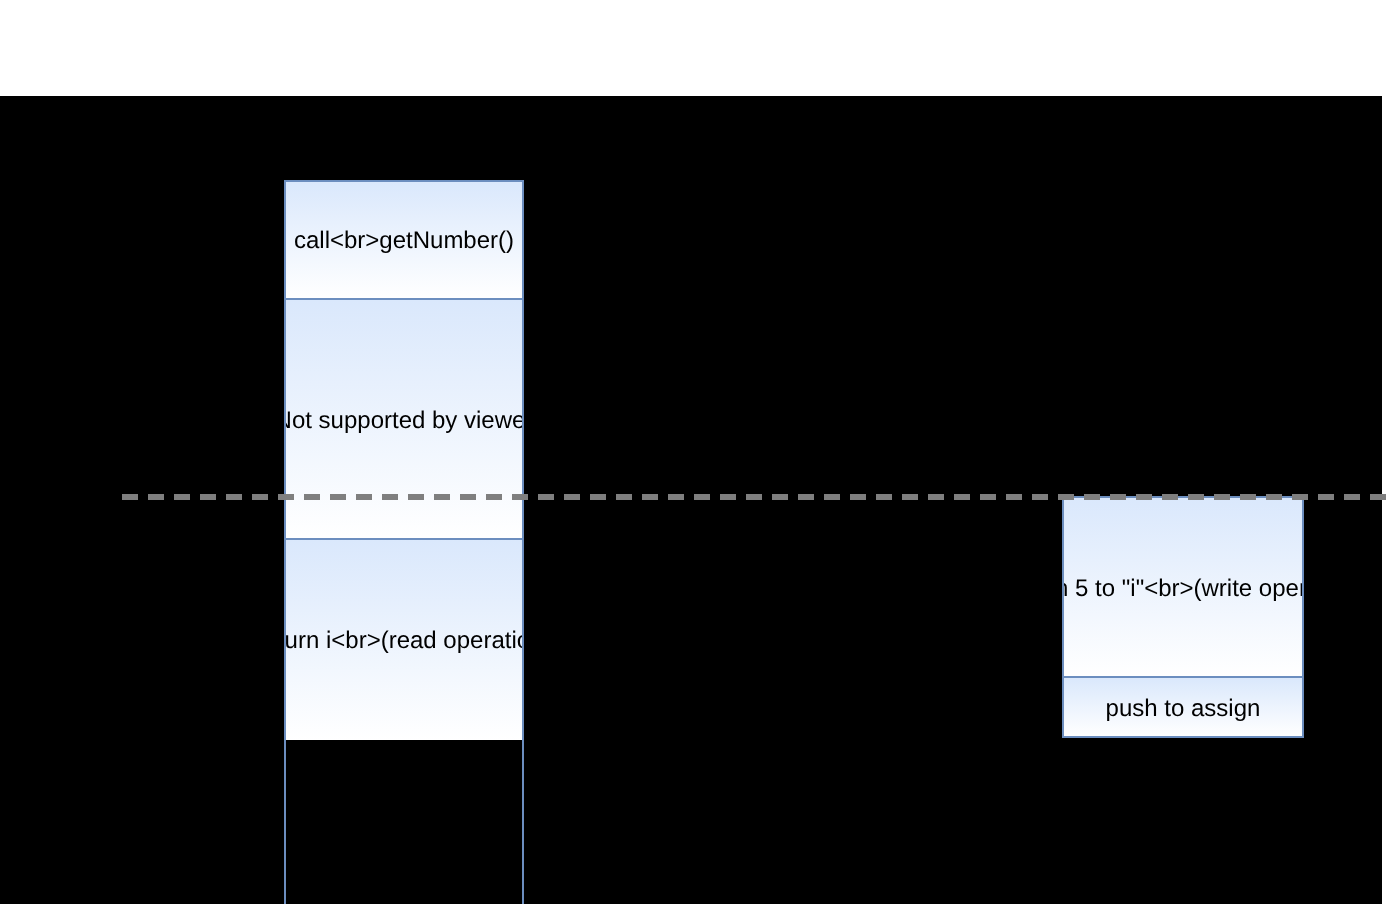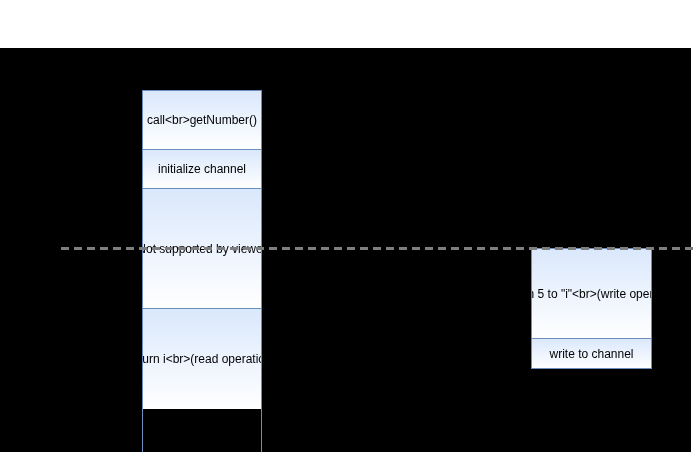--- a/index.html
+++ b/index.html
@@ -76,35 +76,32 @@
 </style>
 </head>
 <body>
 
 <div class="canvas">
 
   <div class="column left">
     <div class="node" style="height:58px">
       <span class="lbl">call&lt;br&gt;getNumber()</span>
     </div>
-    <div class="node" style="height:38px">
-      <span class="lbl">initialize channel</span>
-    </div>
     <div class="node" style="height:119px">
       <span class="lbl">Not supported by viewer</span>
     </div>
     <div class="node" style="height:100px">
       <span class="lbl">return i&lt;br&gt;(read operation)</span>
     </div>
   </div>
 
   <div class="column right">
     <div class="node" style="height:89px">
       <span class="lbl">assign 5 to "i"&lt;br&gt;(write operation)</span>
     </div>
     <div class="node" style="height:29px">
-      <span class="lbl">write to channel</span>
+      <span class="lbl">push to assign</span>
     </div>
   </div>
 
   <div class="divider"></div>
 
 </div>
 
 </body></html>

